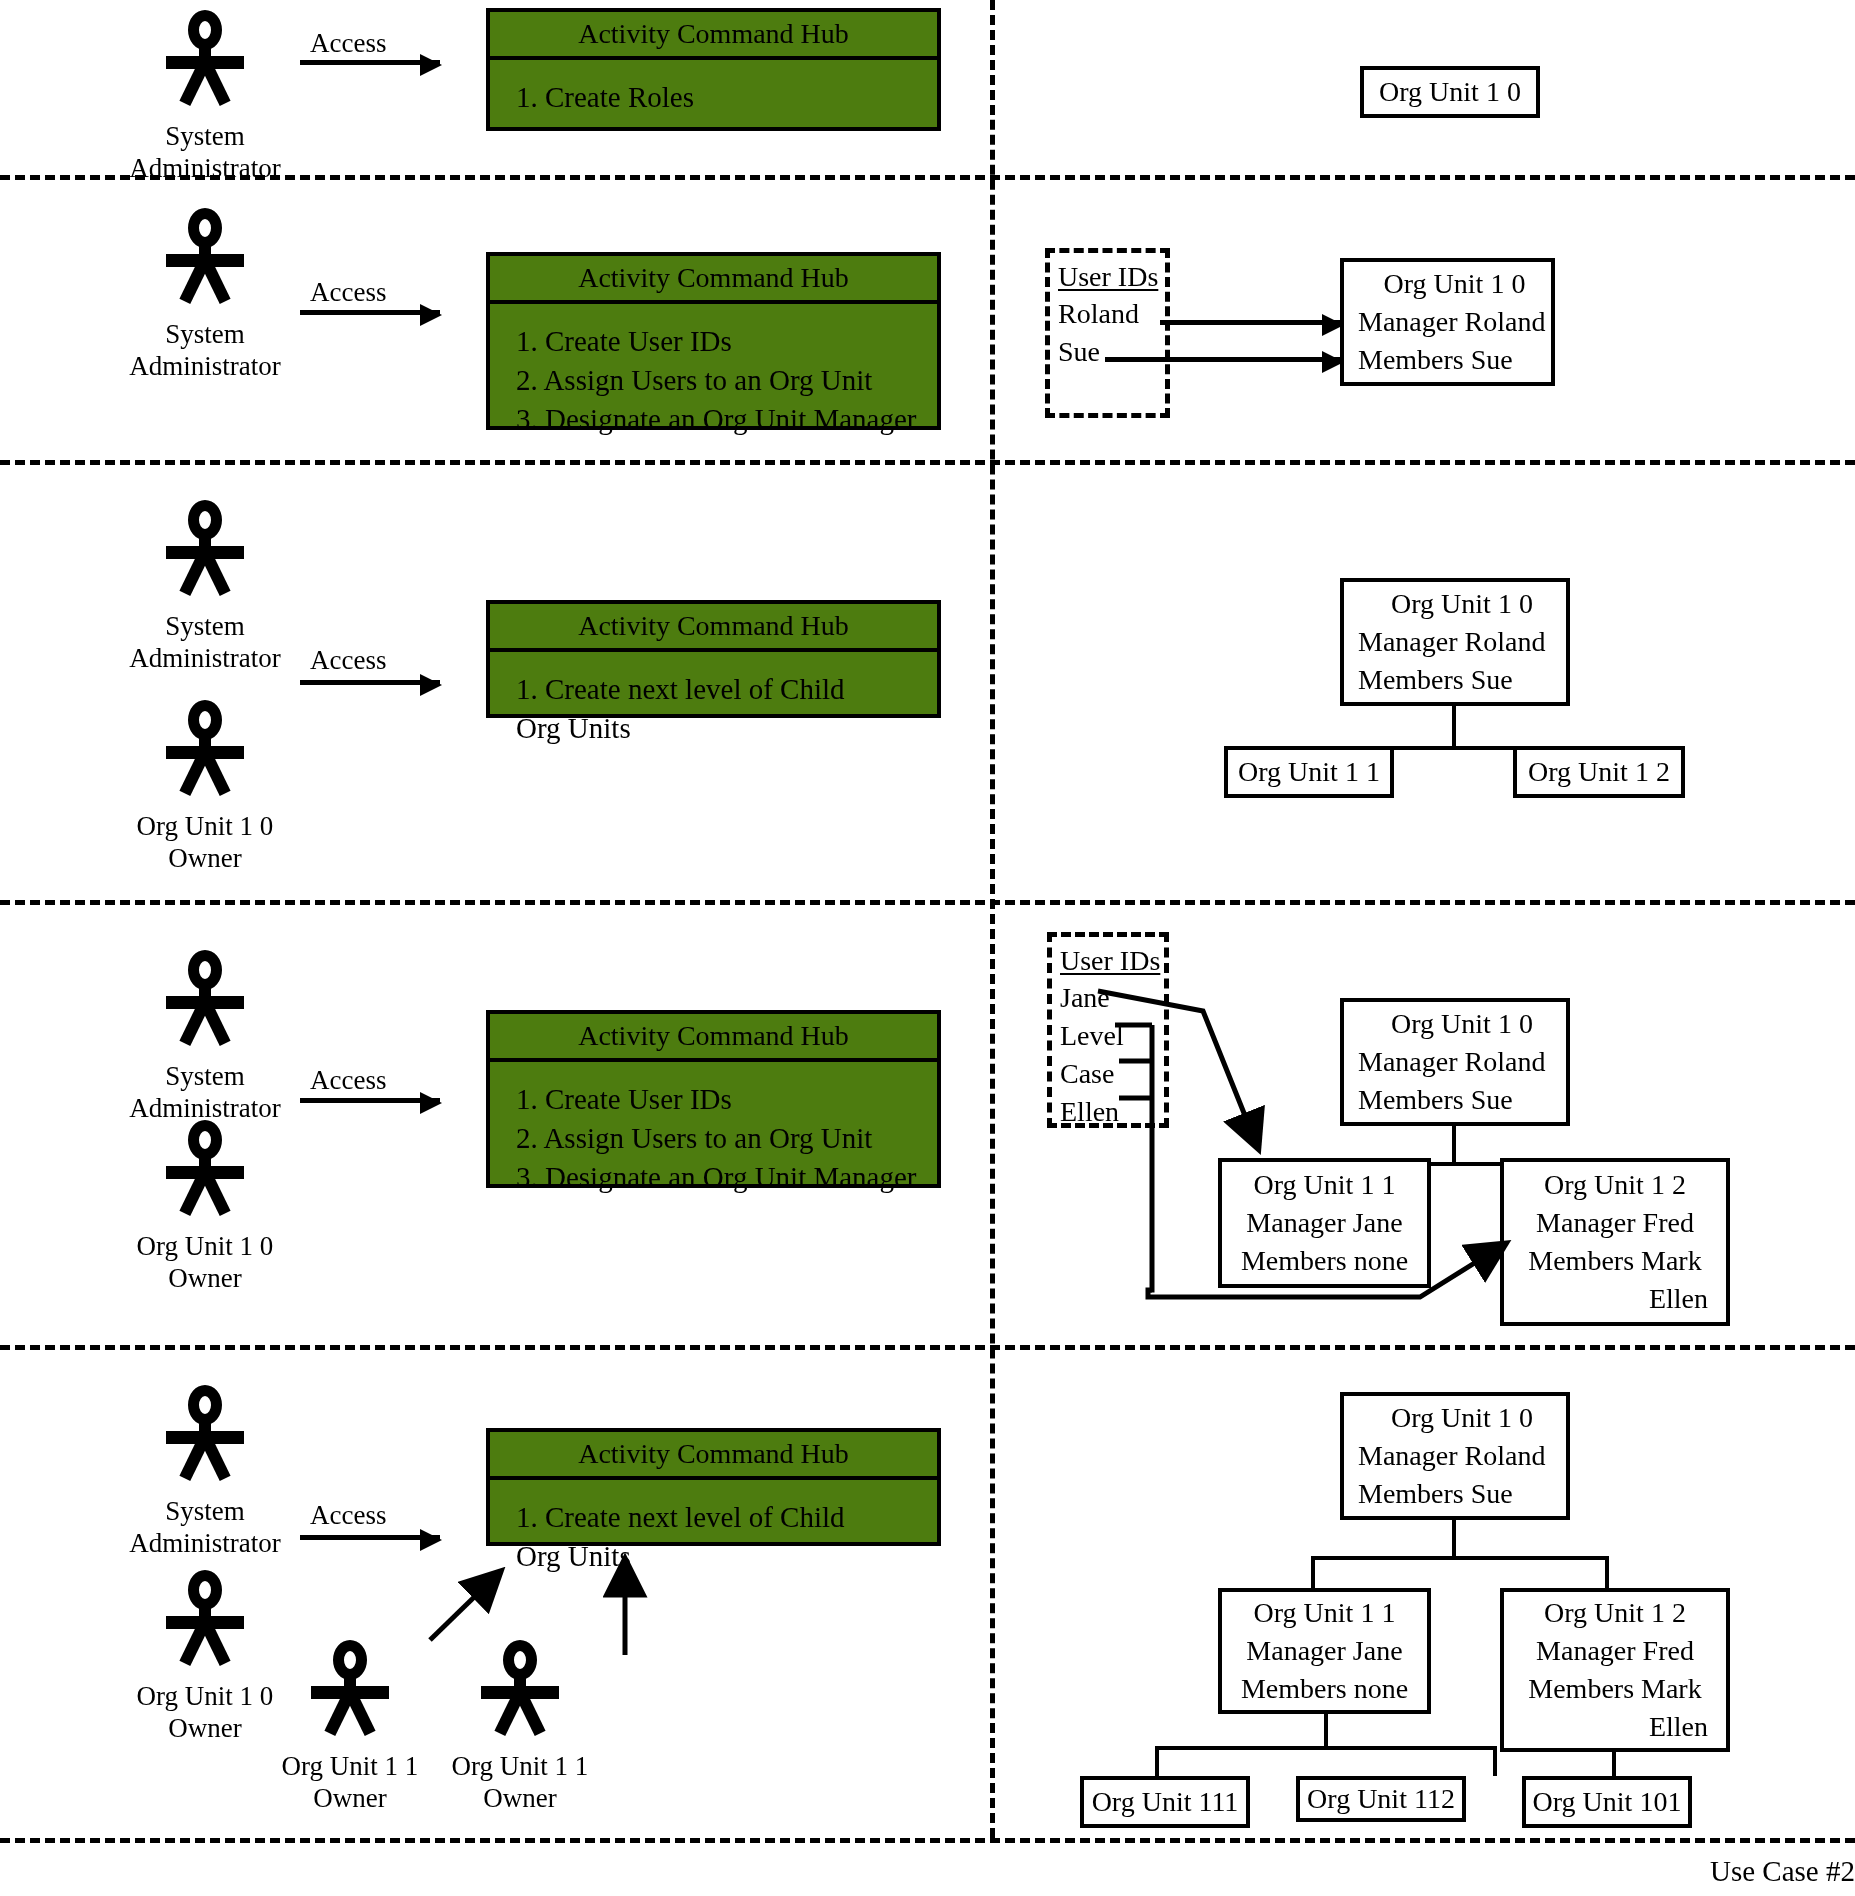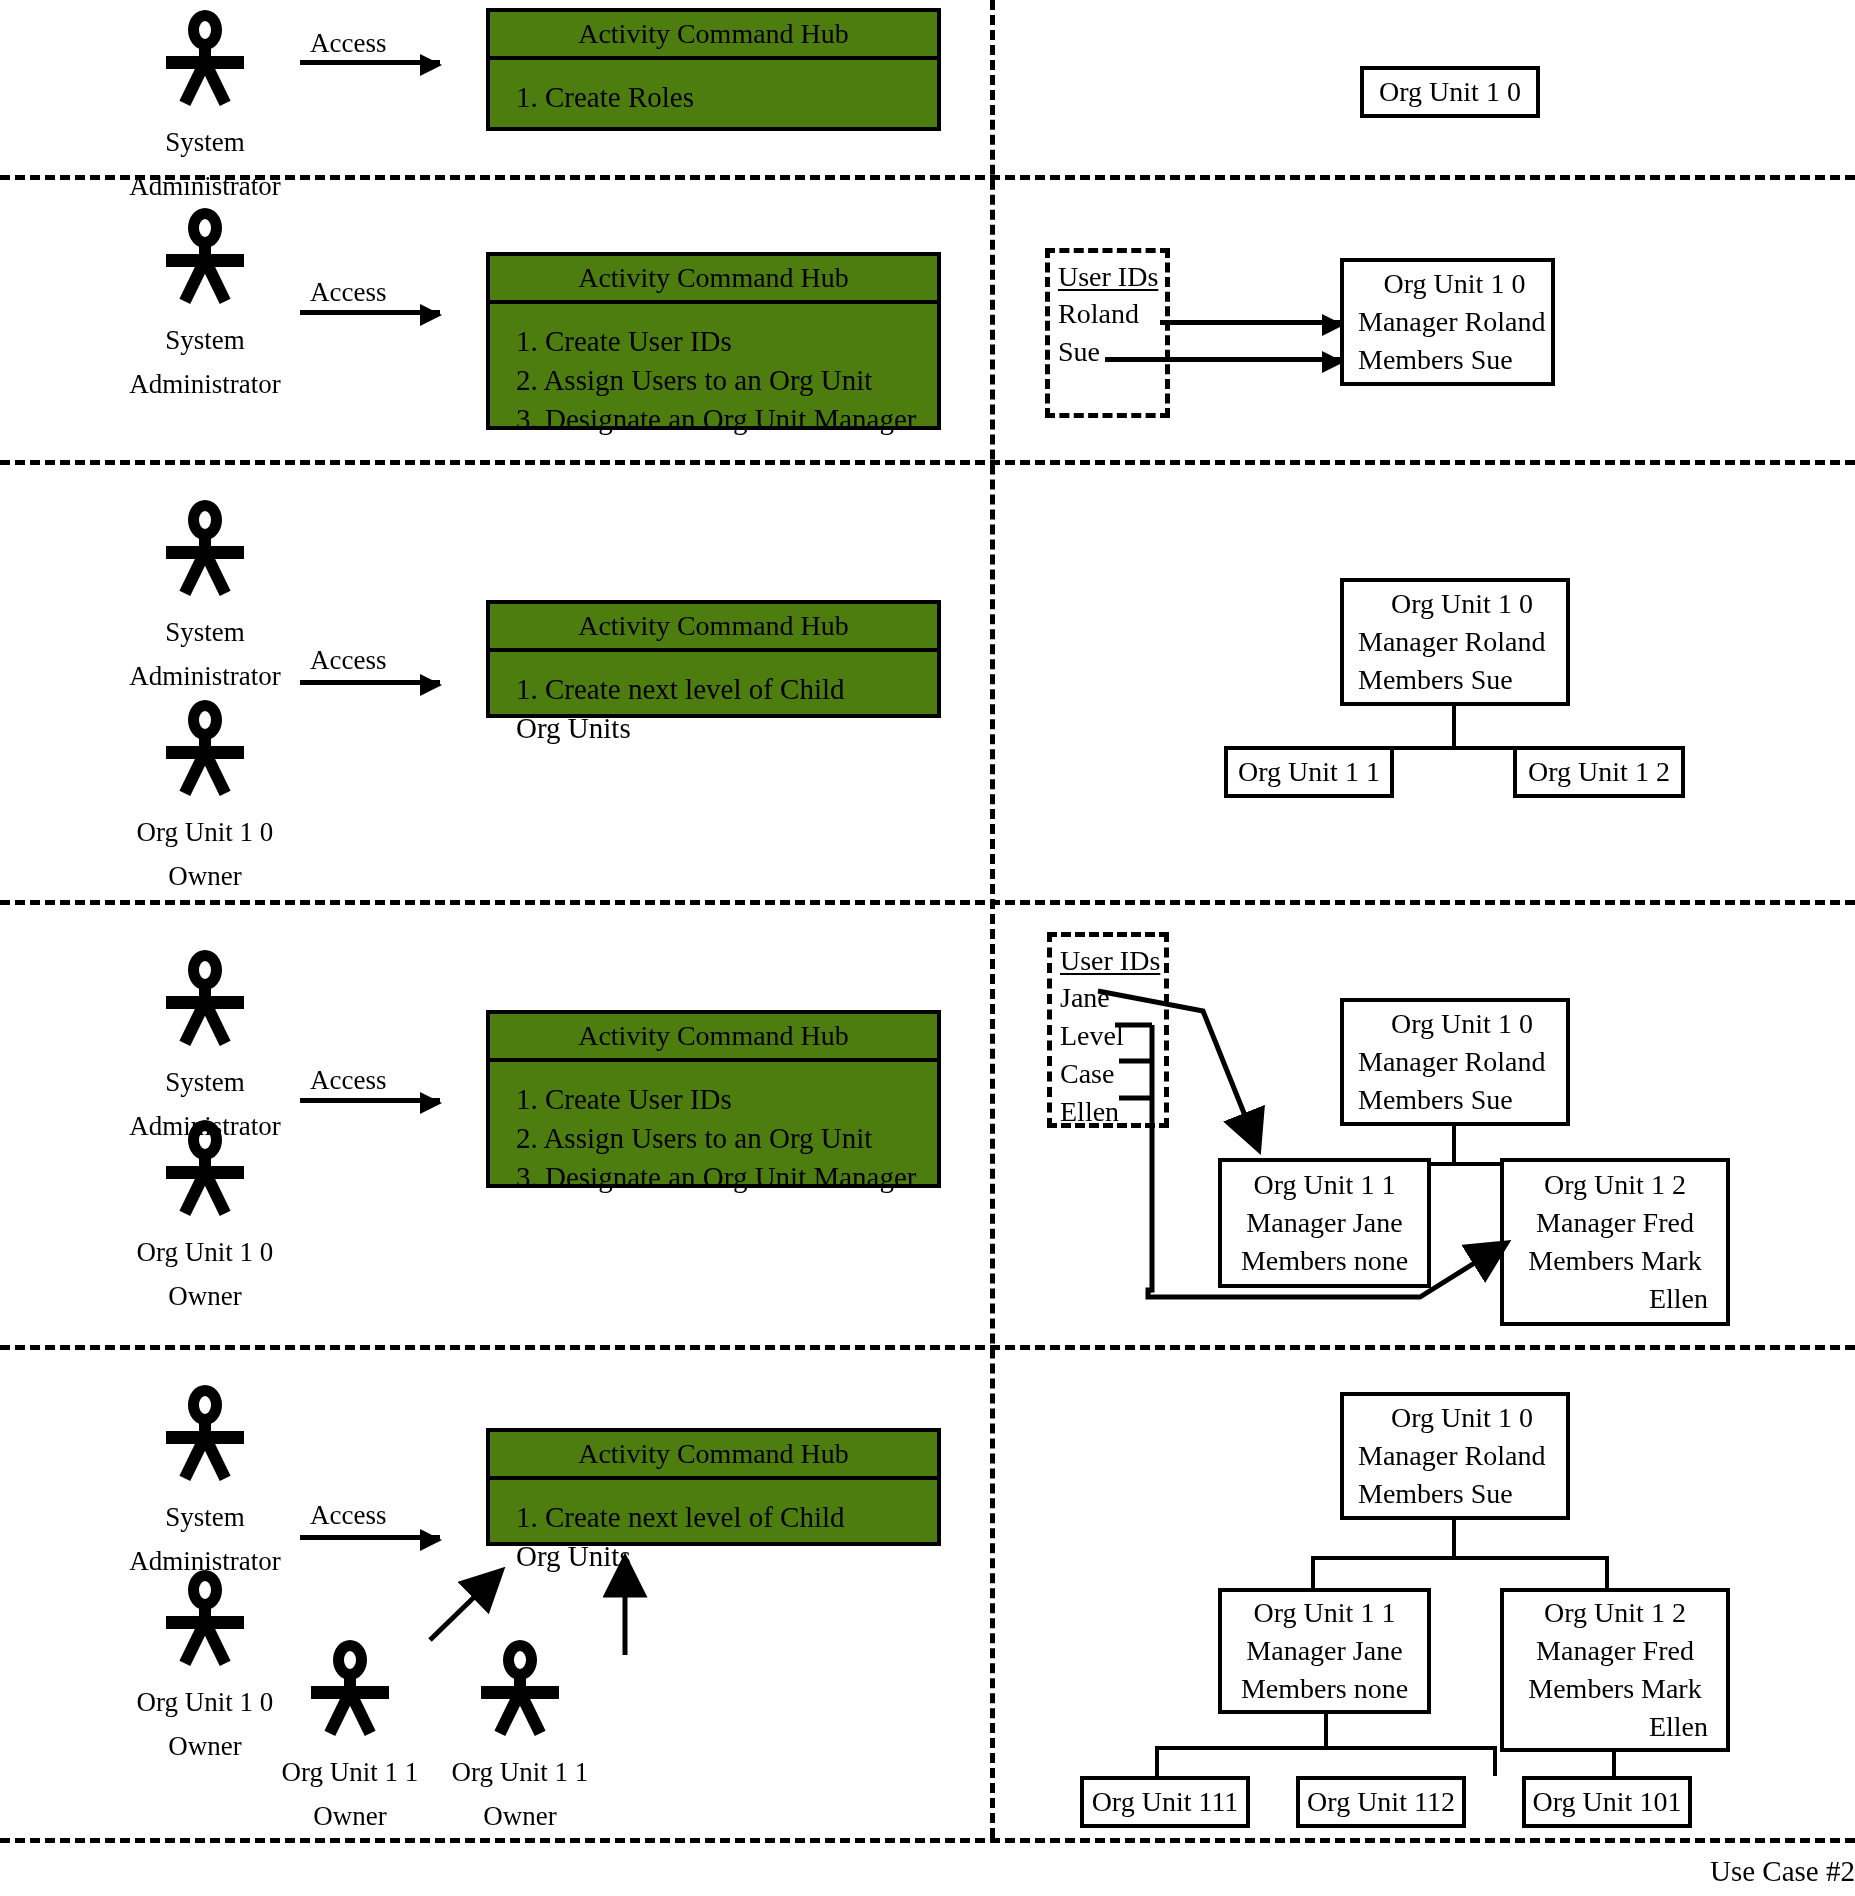--- a/index.html
+++ b/index.html
@@ -81,21 +81,21 @@
     position: absolute;
     left: 50%;
     top: 36px;
     transform: translateX(-50%);
     width: 12px;
     height: 18px;
     background: #000;
   }
   .actor .caption {
     font-size: 27px;
-    line-height: 44px;
+    line-height: 32px;
     margin-top: 6px;
     white-space: pre-line;
   }
 
   
   .hub {
     position: absolute;
     border: 4px solid #000;
     background: #4d7c0f;
     box-sizing: border-box;
@@ -475,21 +475,21 @@
 
   <div class="ln-v" style="left:1324px;top:1714px;height:32px;"></div>
   <div class="ln-h" style="left:1155px;top:1746px;width:338px;"></div>
   <div class="ln-v" style="left:1155px;top:1746px;height:30px;"></div>
   <div class="ln-v" style="left:1493px;top:1746px;height:30px;"></div>
   <div class="ln-v" style="left:1612px;top:1752px;height:24px;"></div>
 
   <div class="orgbox ctr" style="left:1080px;top:1776px;width:170px;height:52px;">
     <span class="ln">Org Unit 111</span>
   </div>
-  <div class="orgbox ctr" style="left:1296px;top:1776px;width:170px;height:52px;">
+  <div class="orgbox ctr" style="left:1296px;top:1776px;width:170px;height:46px;">
     <span class="ln">Org Unit 112</span>
   </div>
   <div class="orgbox ctr" style="left:1522px;top:1776px;width:170px;height:52px;">
     <span class="ln">Org Unit 101</span>
   </div>
 
   <svg class="overlay" viewBox="0 0 1855 1896">
     <defs>
       <marker id="ah" markerWidth="9" markerHeight="9" refX="7.5" refY="4.5" orient="auto">
         <path d="M0,0 L9,4.5 L0,9 Z" fill="#000"></path>

